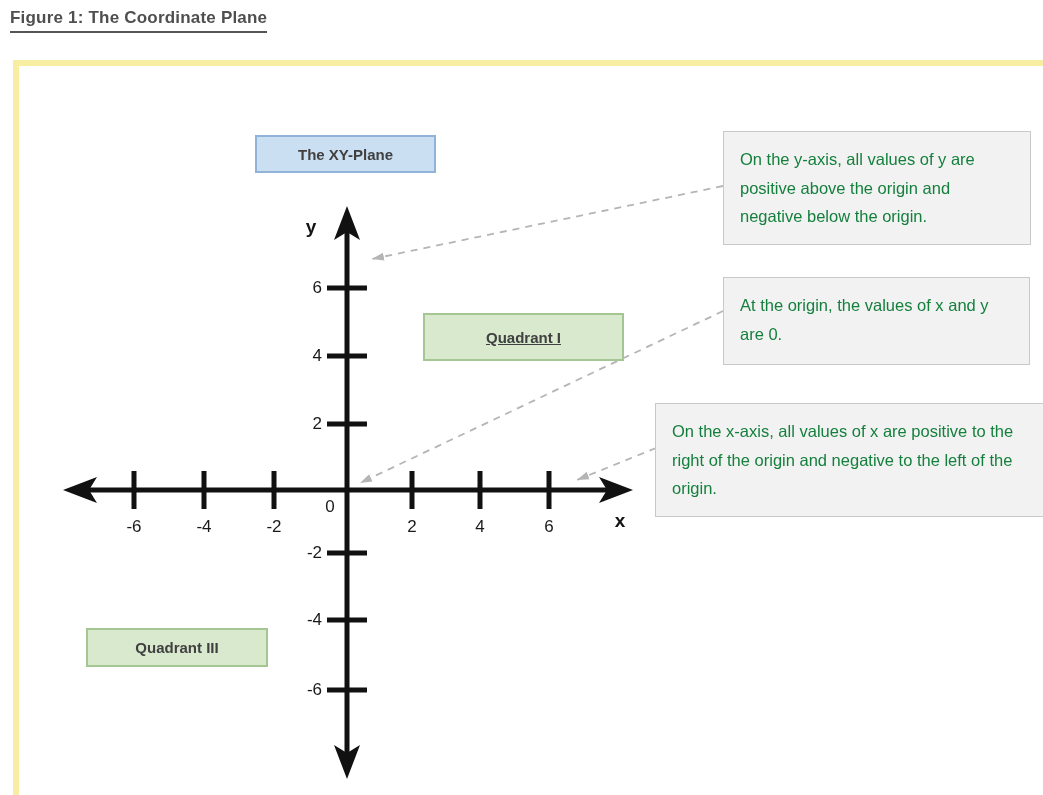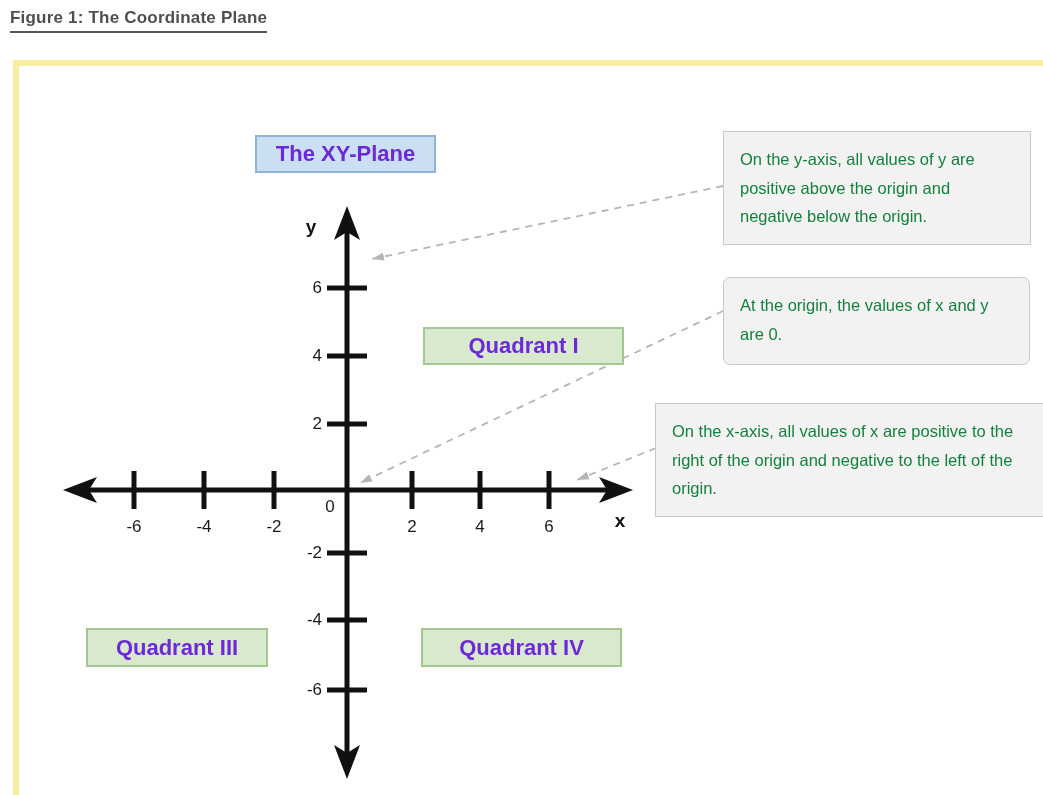--- a/index.html
+++ b/index.html
@@ -26,41 +26,41 @@
     width: 1100px; height: 810px;
     border: 6px solid #F7EDA3;
     background: #ffffff;
   }
 
   .plane-svg { position: absolute; left: 0; top: 0; width: 1043px; height: 795px; }
 
   .box-label {
     position: absolute;
     display: flex; align-items: center; justify-content: center;
-    font-weight: bold; font-size: 22px; color: #6d28d9;
+    font-weight: bold; font-size: 15px; color: #404040;
     text-align: left;
   }
   .plane-title {
     left: 255px; top: 135px; width: 181px; height: 38px;
     background: #CBDFF2; border: 2px solid #90B3D7;
   }
   .quad { background: #D8E9CE; border: 2px solid #A3C693; }
-  .quad-1 { left: 423px; top: 327px; width: 201px; height: 38px; }
+  .quad-1 { left: 423px; top: 313px; width: 201px; height: 48px; text-decoration: underline; }
   .quad-2 { left: 87px;  top: 313px; width: 201px; height: 39px; }
   .quad-3 { left: 86px;  top: 628px; width: 182px; height: 39px; }
   .quad-4 { left: 421px; top: 628px; width: 201px; height: 39px; }
 
   .note {
     position: absolute;
     background: #F2F2F2; border: 1px solid #C9C9C9;
     color: #15803d; font-size: 16.5px; line-height: 28.5px;
     padding: 13px 16px;
   }
   .note-y      { left: 723px; top: 131px; width: 308px; min-height: 109px; }
-  .note-origin { left: 723px; top: 277px; width: 307px; min-height: 88px; border-radius: 7px; }
+  .note-origin { left: 723px; top: 277px; width: 307px; min-height: 88px; }
   .note-x      { left: 655px; top: 403px; width: 404px; min-height: 105px; }
 
   .tick-label {
     position: absolute;
     font-size: 17px; color: #1a1a1a;
   }
   .xtick { width: 40px; top: 517px; text-align: center; }
   .ytick { width: 38px; left: 284px; text-align: right; }
   .origin-label { left: 320px; top: 497px; width: 20px; text-align: center; }
 
@@ -121,21 +121,20 @@
         <path d="M347,206 L334,240 L347,232 L360,240 Z"></path>
         <path d="M347,779 L334,745 L347,753 L360,745 Z"></path>
       </g>
     </g>
   </svg>
 
   <div class="box-label plane-title">The XY-Plane</div>
 
   <div class="box-label quad quad-1">Quadrant I</div>
   <div class="box-label quad quad-3">Quadrant III</div>
-  <div class="box-label quad quad-4">Quadrant IV</div>
 
   <div class="note note-y">On the y-axis, all values of y are positive above the origin and negative below the origin.</div>
   <div class="note note-origin">At the origin, the values of x and y are 0.</div>
   <div class="note note-x">On the x-axis, all values of x are positive to the right of the origin and negative to the left of the origin.</div>
 
   <div class="axis-letter axis-letter-y">y</div>
   <div class="axis-letter axis-letter-x">x</div>
 
   <div class="tick-label origin-label">0</div>
 

